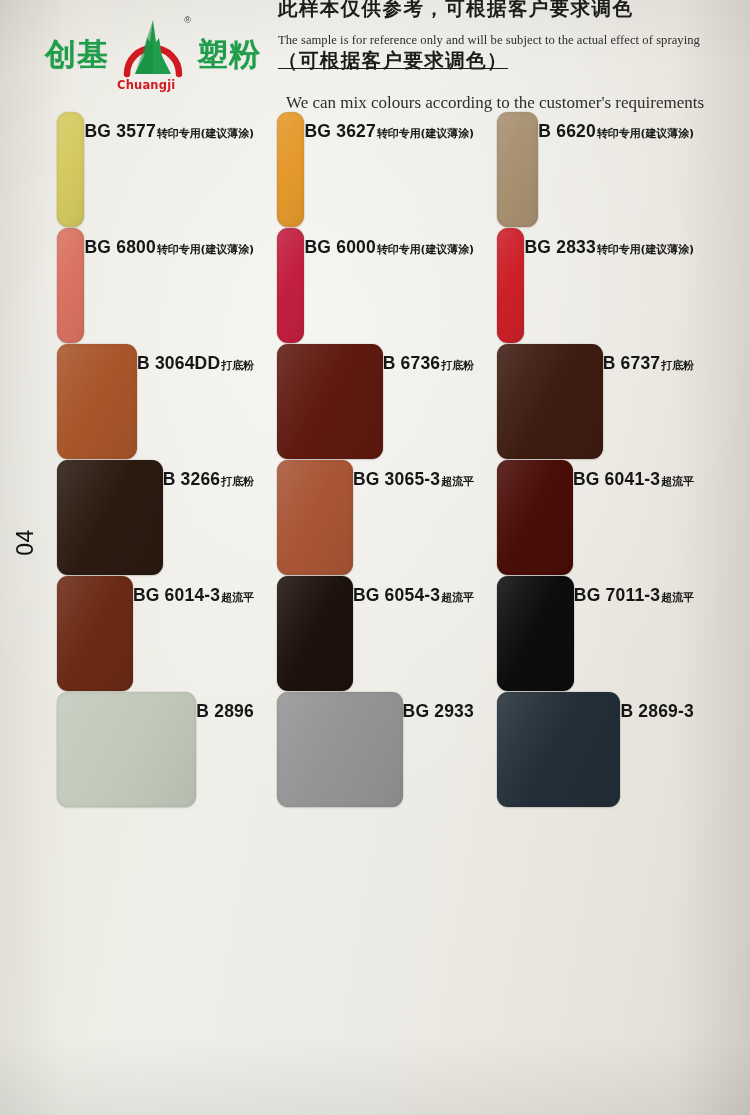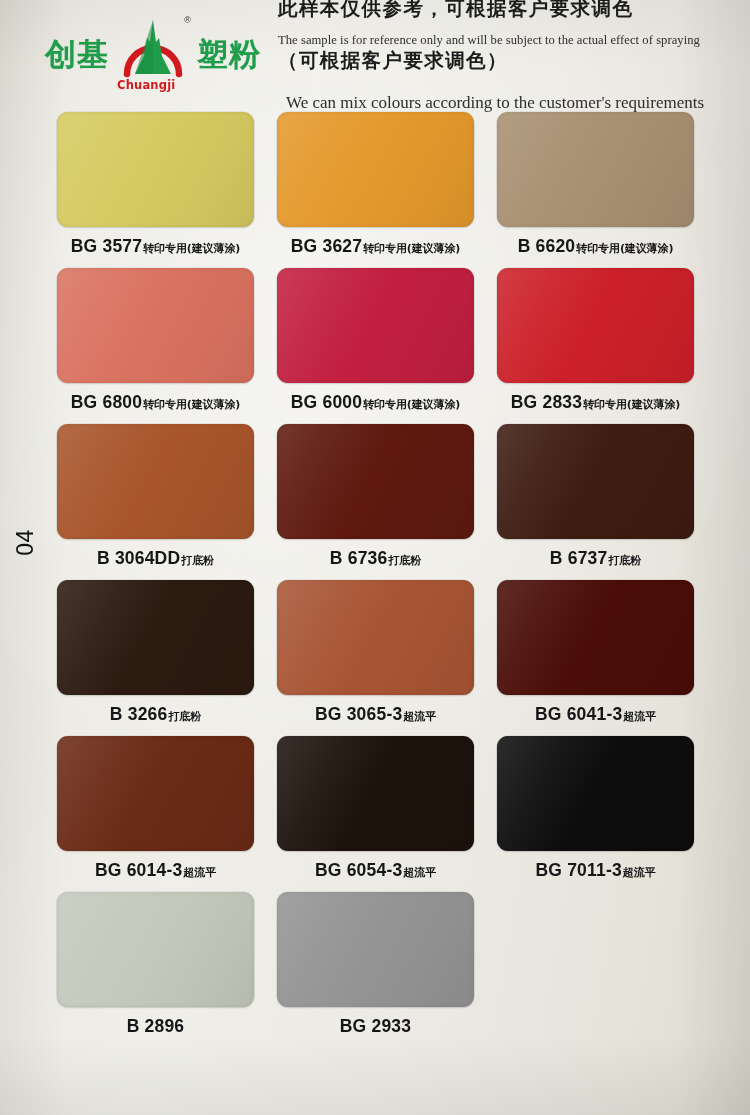--- a/index.html
+++ b/index.html
@@ -122,20 +122,21 @@
     margin-top: 11px;
   }
   .hdr-cn-2 {
     font-family: "DejaVu Sans", "Liberation Sans", sans-serif;
     font-size: 19.5px;
     font-weight: 700;
     color: #1c1c1c;
     letter-spacing: 1.4px;
     line-height: 1.2;
     margin-top: 0;
+    text-decoration: underline;
   }
   .hdr-en-2 {
     font-family: "Liberation Serif", "DejaVu Serif", serif;
     font-size: 17px;
     color: #2d2d2d;
     line-height: 1.45;
     margin-top: 18px;
     padding-left: 8px;
   }
 
@@ -173,22 +174,22 @@
   }
   .swatch-row {
     display: flex;
     justify-content: flex-start;
     gap: 23px;
     margin-bottom: 1px;
   }
   .swatch-cell {
     width: 197px;
     display: flex;
-    flex-direction: column;
-    align-items: center;
+    flex-direction: row;
+    align-items: flex-start;
   }
   .swatch-chip {
     width: 197px;
     height: 115px;
     border-radius: 11px;
     position: relative;
     overflow: hidden;
     box-shadow:
       0 0 0 0.6px rgba(0,0,0,0.10),
       0 1px 2px rgba(0,0,0,0.12);
@@ -402,16 +403,22 @@
           <div class="swatch-label">
             <span class="lbl-code">B 2896</span>
           </div>
         </div>
         <div class="swatch-cell">
           <div class="swatch-chip" title="BG 2933" style="background: rgb(148, 148, 148);"></div>
           <div class="swatch-label">
             <span class="lbl-code">BG 2933</span>
           </div>
         </div>
+        <div class="swatch-cell">
+          <div class="swatch-chip" title="B 2869-3" style="background: rgb(35, 46, 56);"></div>
+          <div class="swatch-label">
+            <span class="lbl-code">B 2869-3</span>
+          </div>
+        </div>
       </div>
     </div>
 
 </div>
 
 </body></html>

